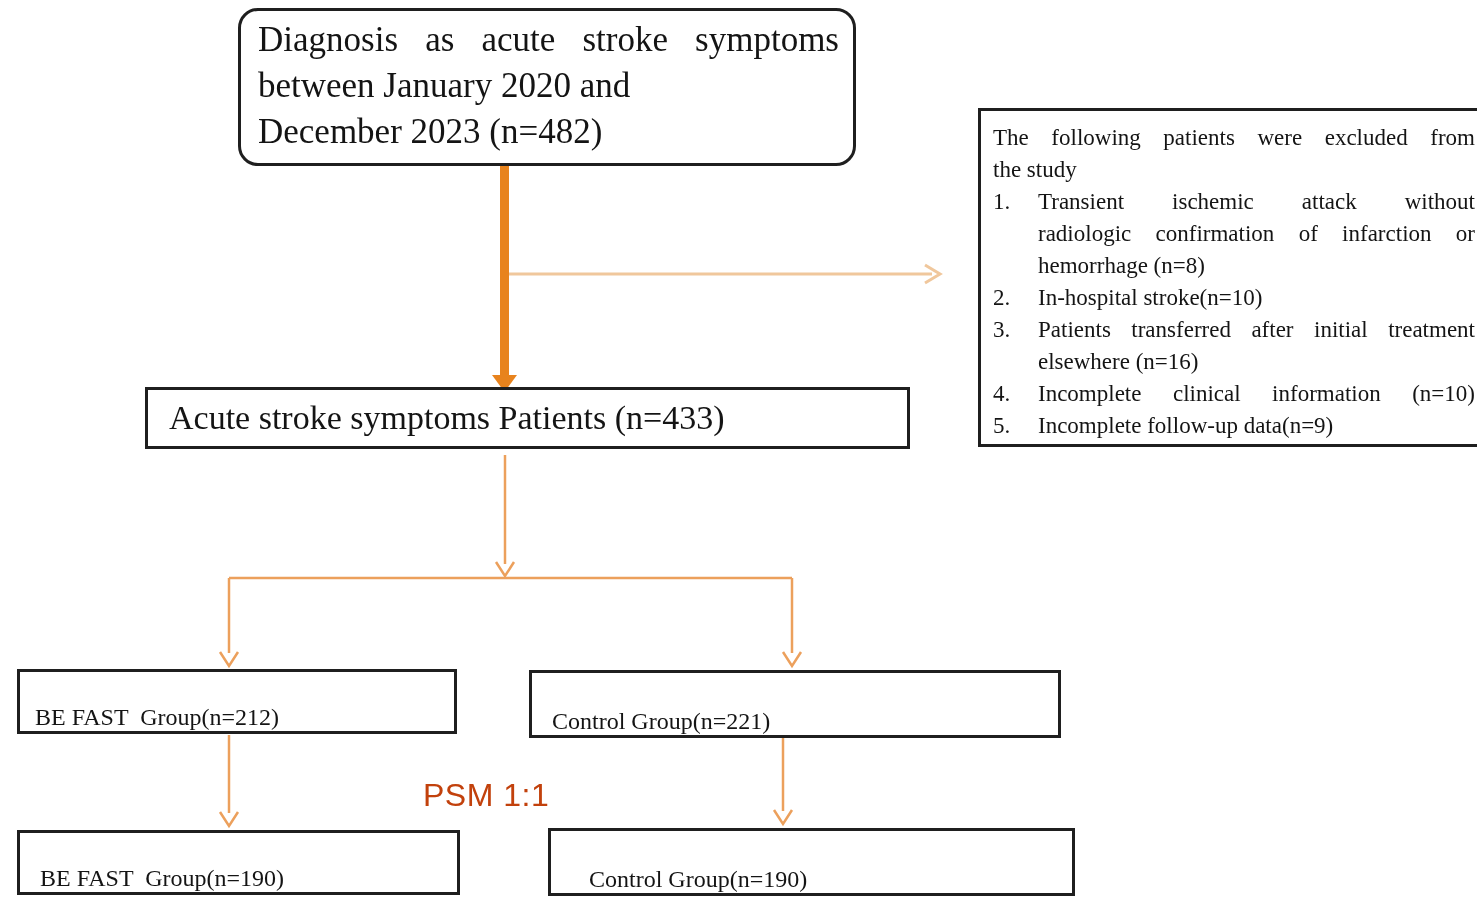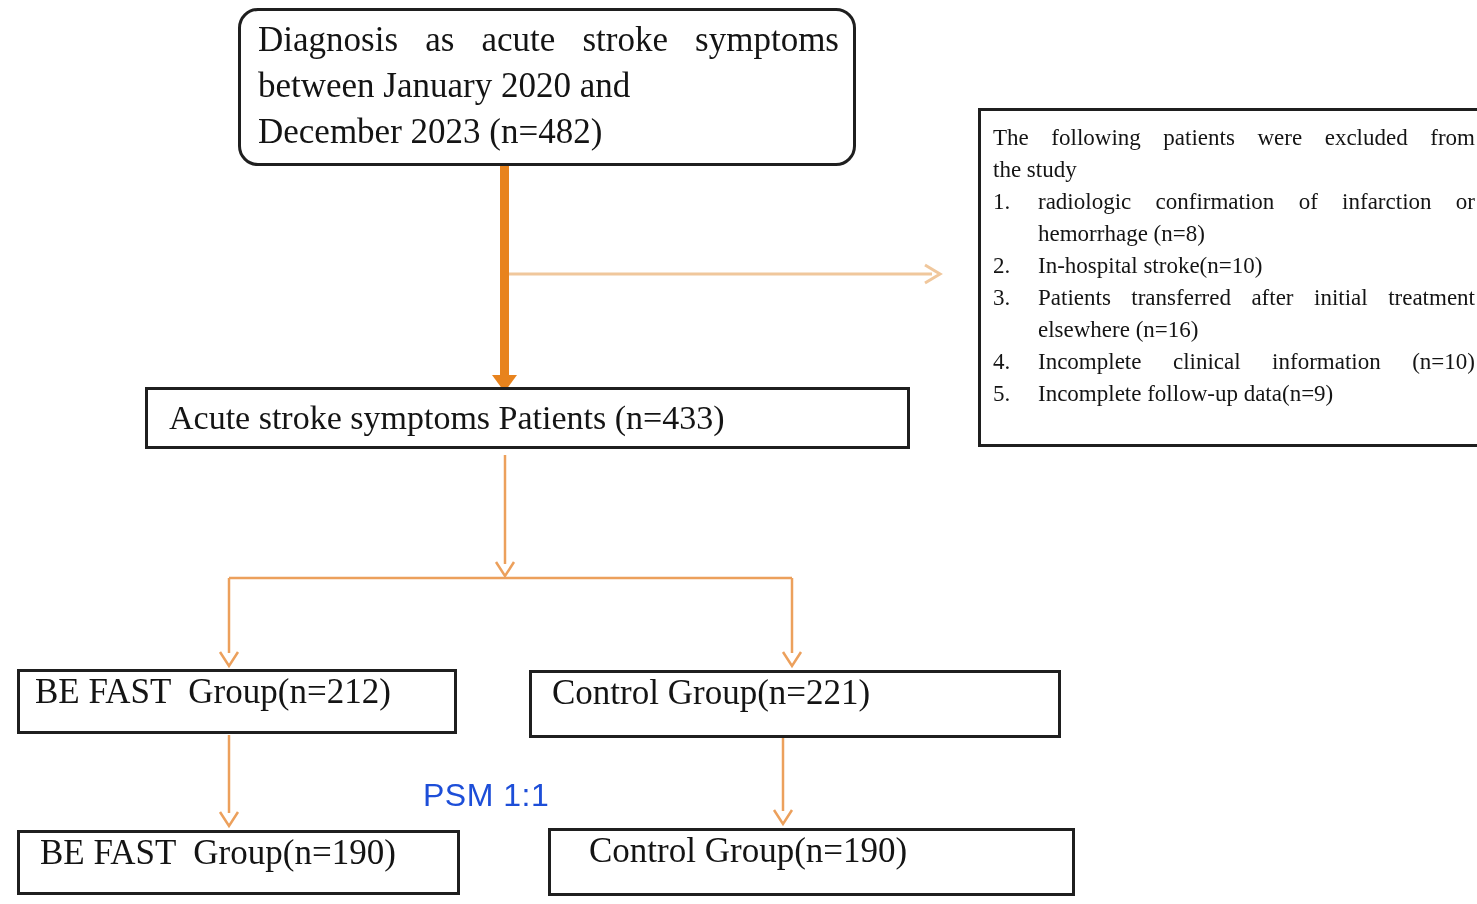--- a/index.html
+++ b/index.html
@@ -26,30 +26,30 @@
 
   .exclusion-box { left: 950px; top: 108px; width: 520px; height: 339px;
     font-size: 23px; line-height: 32px; padding: 11px 20px 0 12px; margin-left: 28px; }
   .excl-item { display: flex; }
   .excl-num { flex: 0 0 45px; }
   .excl-text { flex: 1 1 auto; min-width: 0; }
 
   .acute-box { left: 145px; top: 387px; width: 765px; height: 62px;
     font-size: 34px; display: flex; align-items: center; padding-left: 21px; }
 
-  .group-box { font-size: 35px; display: flex; align-items: flex-start; }
+  .group-box { font-size: 24px; display: flex; align-items: flex-end; }
   .befast-box   { left: 17px;  top: 669px; width: 440px; height: 65px; padding-left: 15px; }
   .control-box  { left: 529px; top: 670px; width: 532px; height: 68px; padding-left: 20px; }
   .befast-matched-box  { left: 17px;  top: 830px; width: 443px; height: 65px; padding-left: 20px; }
   .control-matched-box { left: 548px; top: 828px; width: 527px; height: 68px; padding-left: 38px; }
 
   .psm-label {
     position: absolute; left: 423px; top: 777px;
     font-family: "Liberation Sans", sans-serif;
-    font-size: 32px; letter-spacing: 0.5px; color: #1d4ed8;
+    font-size: 32px; letter-spacing: 0.5px; color: #c2410c;
   }
 </style>
 </head>
 <body>
 
 <div class="canvas">
 
   <svg class="arrow-layer" width="1477" height="904" viewBox="0 0 1477 904">
 
     <rect x="500" y="166" width="9" height="211" fill="var(--arrow-thick)"></rect>
@@ -82,20 +82,21 @@
     <div class="line">December 2023 (n=482)</div>
   </div>
 
   <div class="box exclusion-box">
     <div class="line jline">The following patients were excluded from</div>
     <div class="line">the study</div>
 
     <div class="excl-item">
       <span class="excl-num">1.</span>
       <div class="excl-text">
+        <div class="line jline">Transient ischemic attack without</div>
         <div class="line jline">radiologic confirmation of infarction or</div>
         <div class="line">hemorrhage (n=8)</div>
       </div>
     </div>
 
     <div class="excl-item">
       <span class="excl-num">2.</span>
       <div class="excl-text">
         <div class="line">In-hospital stroke(n=10)</div>
       </div>

